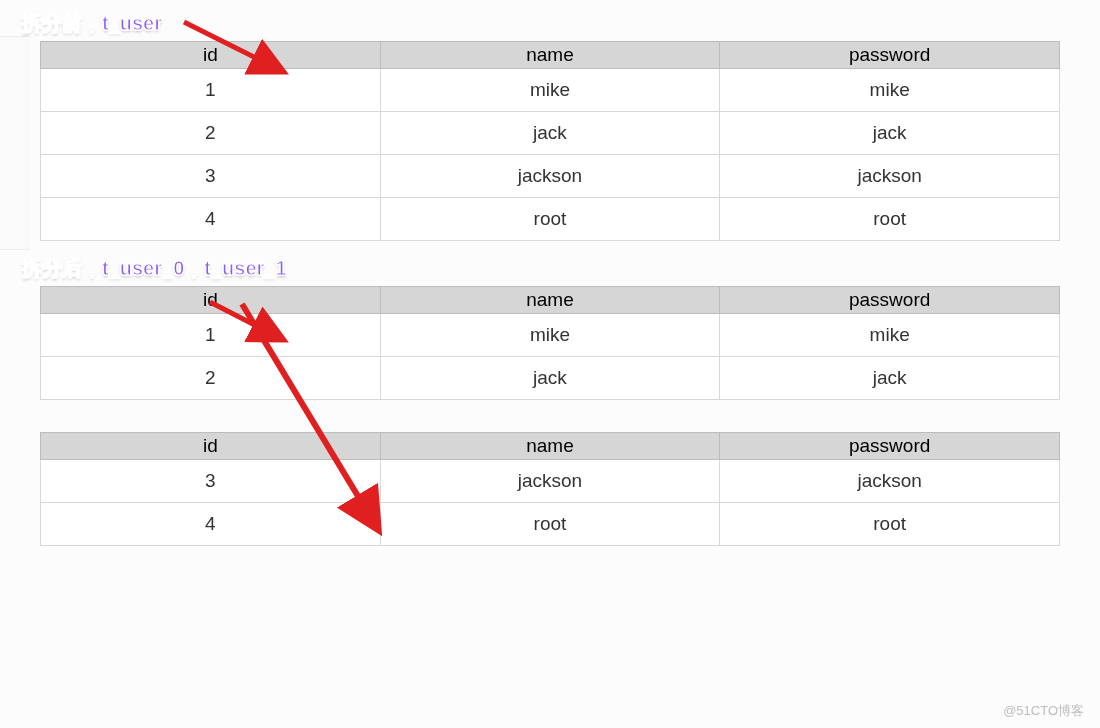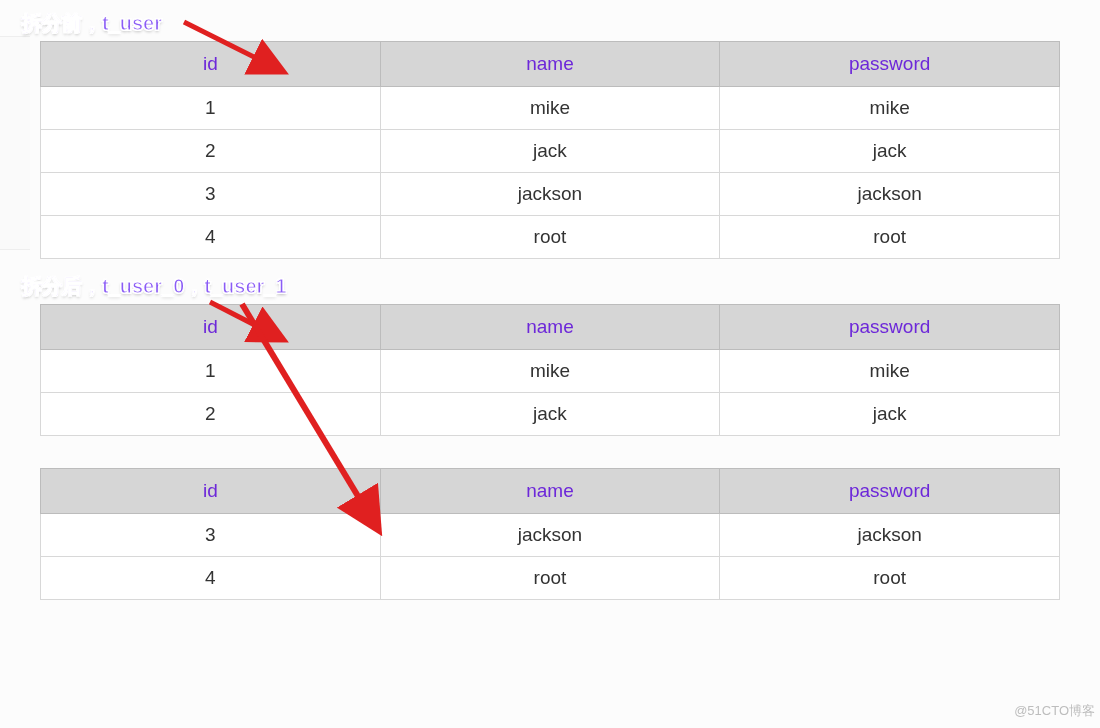--- a/index.html
+++ b/index.html
@@ -30,42 +30,42 @@
       margin: 0 30px 14px 30px;
     }
     table {
       width: 100%;
       border-collapse: collapse;
       background: #fff;
       border: 1px solid #c8c8c8;
     }
     th {
       background: #d6d6d6;
-      color: #6d28d9;
+      color: #000000;
       font-weight: normal;
       font-size: 19px;
-      padding: 11px 0;
+      padding: 2px 0;
       border: 1px solid #bcbcbc;
       text-align: center;
       width: 33.33%;
       margin-left: 19px;
     }
     td {
       font-size: 19px;
       color: #333;
       padding: 10px 0;
       border: 1px solid #d8d8d8;
       text-align: center;
       background: #fff;
     }
     .gap { height: 18px; }
     .credit {
       position: absolute;
       bottom: 8px;
-      right: 5px;
+      right: 16px;
       font-size: 13px;
       color: #bdbdbd;
     }
     .arrow {
       position: absolute;
       z-index: 20;
       pointer-events: none;
     }
     .thin-col {
       position: absolute;

